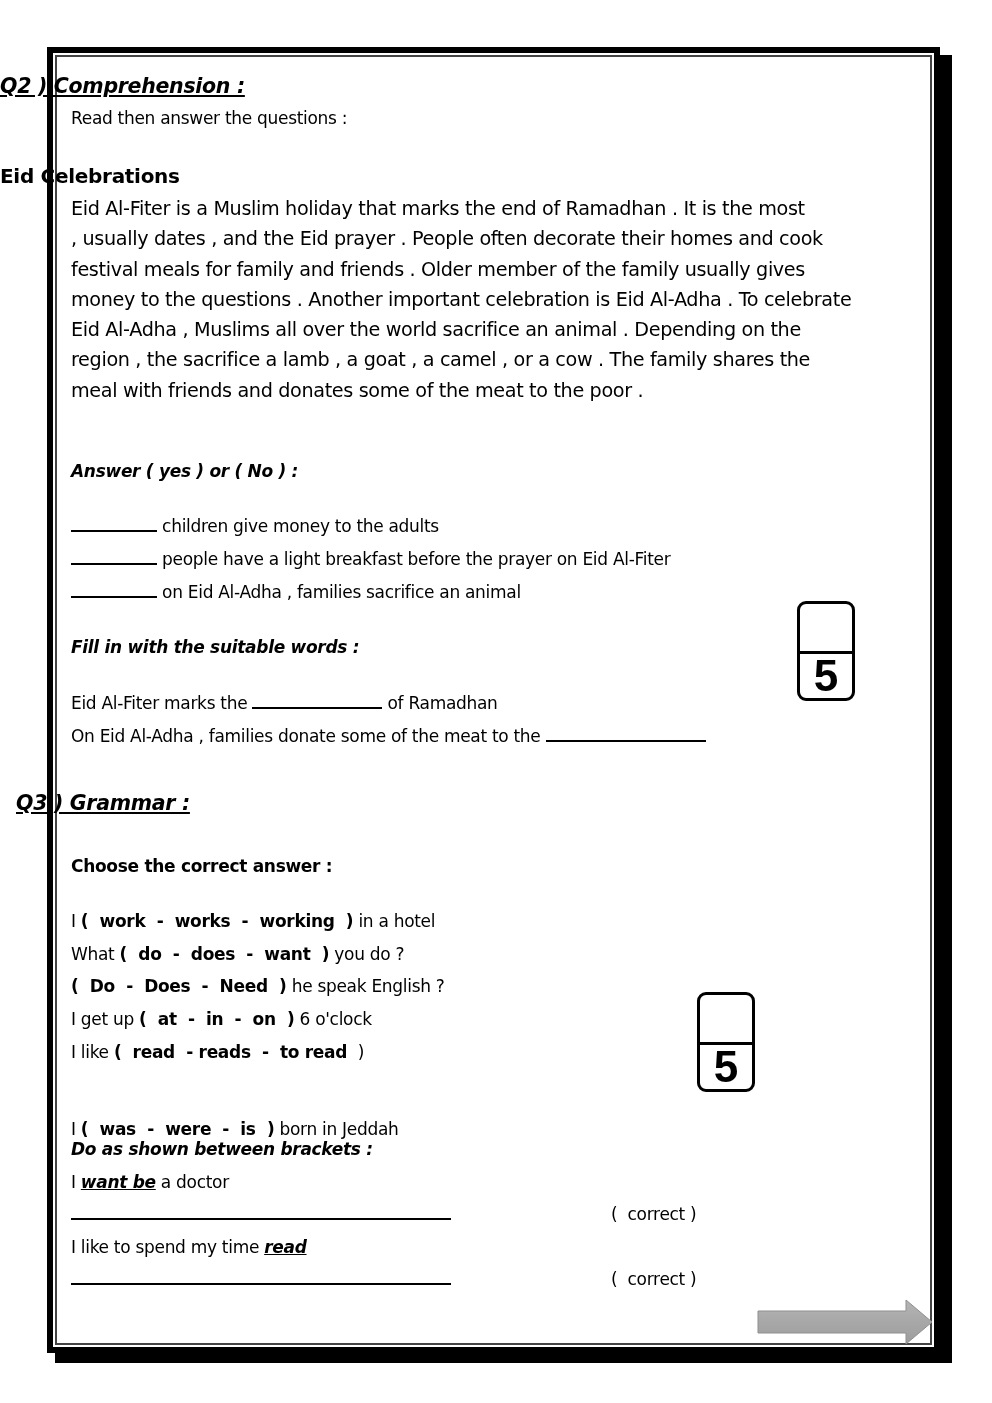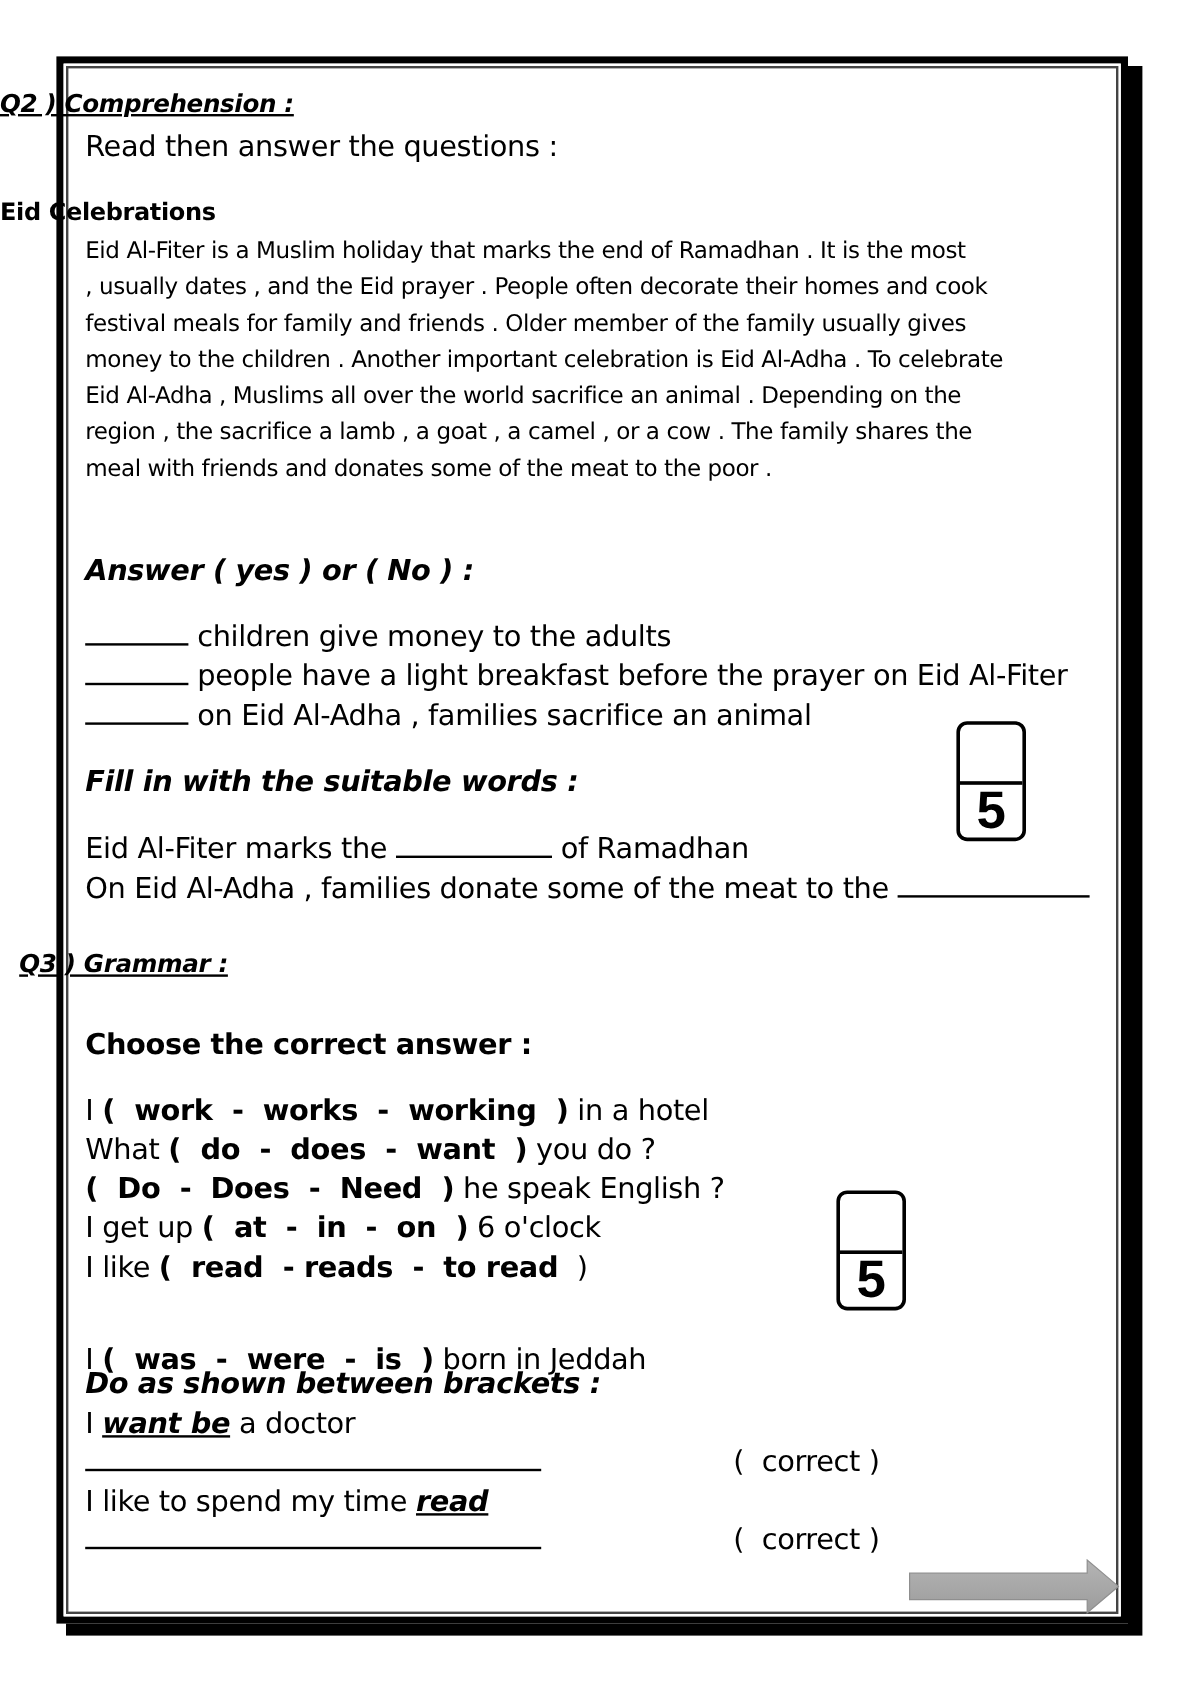--- a/index.html
+++ b/index.html
@@ -5,21 +5,21 @@
   html, body { margin: 0; padding: 0; background: #ffffff; }
   body { width: 992px; height: 1403px; position: relative; overflow: hidden;
          font-family: "DejaVu Sans", sans-serif; color: #000; }
   .frame-shadow { position: absolute; left: 55px; top: 55px; width: 897px; height: 1308px; background: #000; }
   .frame-outer { position: absolute; left: 47px; top: 47px; width: 893px; height: 1306px;
                  background: #fff; border: 6px solid #000; box-sizing: border-box; }
   .frame-inner { position: absolute; left: 55px; top: 55px; width: 877px; height: 1290px;
                  border: 2px solid #444; box-sizing: border-box; }
   .frame-inner-white { position: absolute; left: 53px; top: 53px; width: 881px; height: 1294px;
                  border: 2px solid #fff; box-sizing: border-box; }
-  .line { position: absolute; left: 71px; font-size: 24px; white-space: nowrap; letter-spacing: -0.3px; }
+  .line { position: absolute; left: 71px; font-size: 17px; white-space: nowrap; letter-spacing: -0.3px; }
   .center { left: 0; width: 992px; }
   .title { font-style: italic; font-weight: bold; text-decoration: underline; font-size: 20.5px; }
   .bold { font-weight: bold; }
   .bi { font-weight: bold; font-style: italic; }
   .para { position: absolute; left: 71px; top: 194px; width: 860px; font-size: 19.2px; line-height: 30.3px; letter-spacing: -0.35px; }
   .para span { display: block; white-space: nowrap; }
   .blank { display: inline-block; border-bottom: 2px solid #000; height: 1px; vertical-align: baseline; }
   .opt { font-weight: bold; }
   .score-box { position: absolute; width: 58px; height: 100px; border: 3px solid #000; border-radius: 9px; box-sizing: border-box; background: #fff; }
   .score-box .divider { position: absolute; left: 0; right: 0; top: 47px; border-top: 3px solid #000; }
@@ -37,21 +37,21 @@
 <div class="frame-inner"></div>
 
 <div class="line center title" style="top:74px;">Q2 ) Comprehension :</div>
 <div class="line" style="top:108px;">Read then answer the questions :</div>
 <div class="line center bold" style="top:164px; font-size:20px;">Eid Celebrations</div>
 
 <div class="para">
   <span>Eid Al-Fiter is a Muslim holiday that marks the end of Ramadhan . It is the most</span>
   <span>, usually dates , and the Eid prayer . People often decorate their homes and cook</span>
   <span>festival meals for family and friends . Older member of the family usually gives</span>
-  <span>money to the children . Another important celebration is Eid Al-Adha . To celebrate</span>
+  <span>money to the questions . Another important celebration is Eid Al-Adha . To celebrate</span>
   <span>Eid Al-Adha , Muslims all over the world sacrifice an animal . Depending on the</span>
   <span>region , the sacrifice a lamb , a goat , a camel , or a cow . The family shares the</span>
   <span>meal with friends and donates some of the meat to the poor .</span>
 </div>
 
 <div class="line bi" style="top:461px;">Answer ( yes ) or ( No ) :</div>
 
 <div class="line" style="top:516px;">
   <span class="blank" style="width:86px;"></span>
   <span>children give money to the adults</span>

